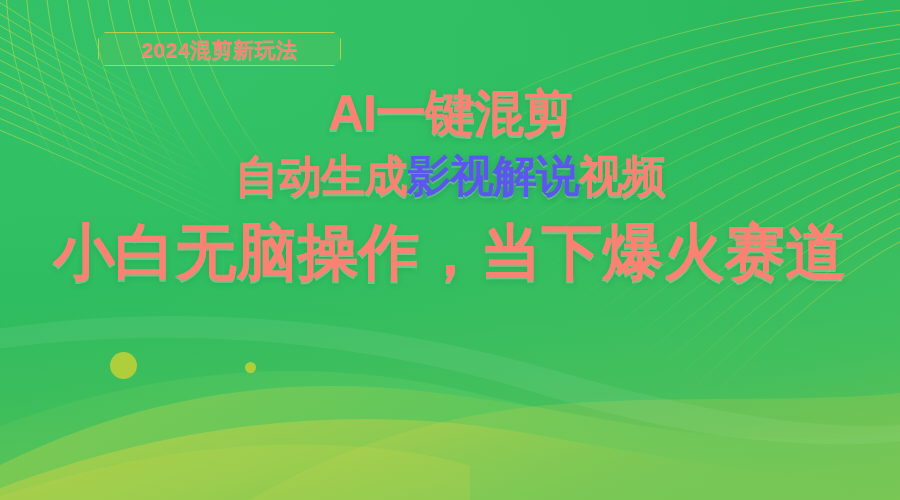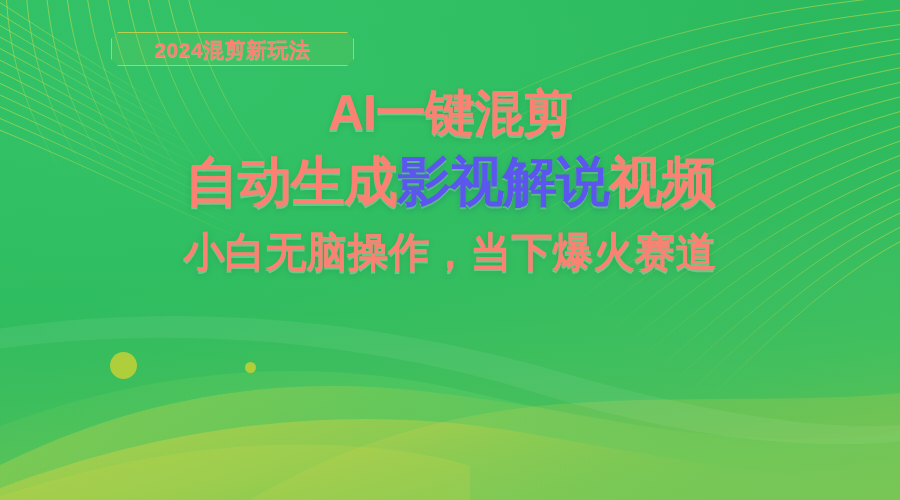--- a/index.html
+++ b/index.html
@@ -50,21 +50,21 @@
     border-radius: 50%;
     background: #b8cf38;
     opacity: 0.92;
   }
   .dot-big { left: 110px; top: 352px; width: 27px; height: 27px; }
   .dot-small { left: 245px; top: 362px; width: 11px; height: 11px; }
 
   
   .badge {
     position: absolute;
-    left: 111px;
+    left: 98px;
     top: 32px;
     width: 243px;
     height: 34px;
     box-sizing: border-box;
     border: 1.6px solid #b9d14a;
     background: rgba(186, 209, 74, 0.10);
     display: flex;
     align-items: center;
     justify-content: center;
     clip-path: polygon(
@@ -100,26 +100,26 @@
     text-shadow:
       0 2px 0 rgba(255,255,255,0.28),
       0 3px 6px rgba(20,90,45,0.18);
   }
   .line-1 {
     font-size: 50px;
     letter-spacing: -1px;
     margin-bottom: 16px;
   }
   .line-2 {
-    font-size: 54px;
+    font-size: 44px;
     letter-spacing: -1px;
     margin-bottom: 24px;
   }
   .line-3 {
-    font-size: 41px;
+    font-size: 61px;
     letter-spacing: 0px;
   }
   .hl-blue {
     color: #5a56ee;
     text-shadow:
       0 2px 0 rgba(255,255,255,0.20),
       0 3px 6px rgba(20,40,110,0.20);
   }
 </style>
 </head>

